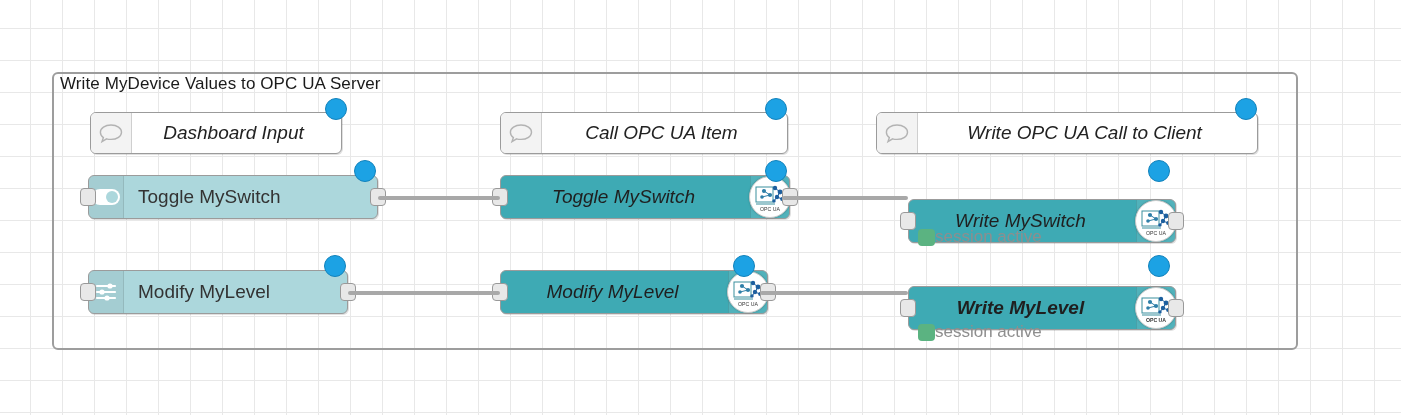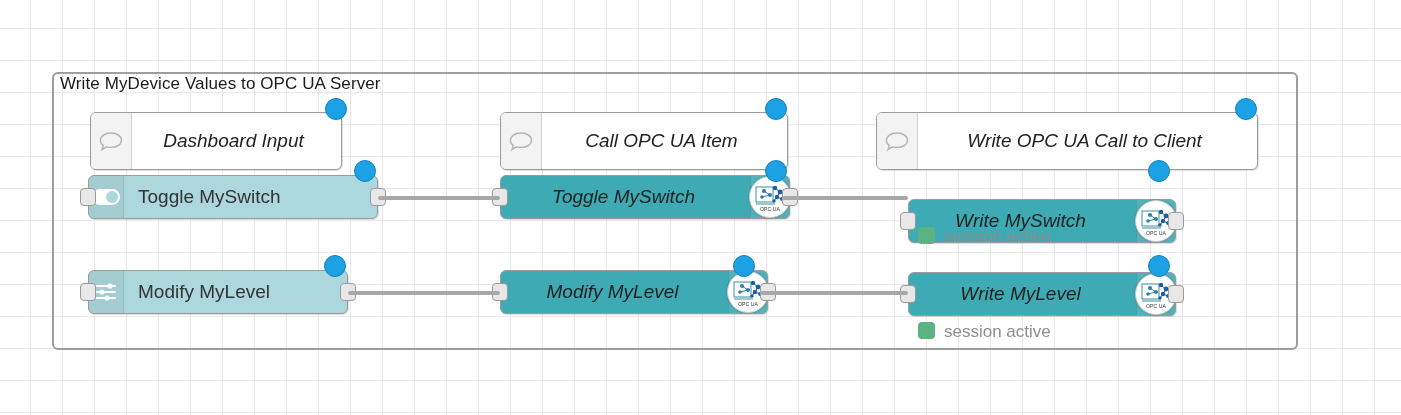--- a/index.html
+++ b/index.html
@@ -53,21 +53,21 @@
     border: 1px solid #9b9b9b;
     border-radius: 6px;
     display: flex;
     align-items: stretch;
     box-shadow: 1px 1px 0 rgba(0,0,0,0.12);
   }
 
   
   .node.comment {
     background: #ffffff;
-    height: 58px;
+    height: 42px;
   }
   .node.comment .icon-cell {
     width: 40px;
     background: #f3f3f3;
     border-right: 1px solid #cfcfcf;
     border-radius: 5px 0 0 5px;
     display: flex;
     align-items: center;
     justify-content: center;
   }
@@ -166,22 +166,21 @@
     height: 4px;
     background: #a8a8a8;
     border-radius: 2px;
     z-index: 1;
   }
 
   
   .status {
     position: absolute;
     display: flex;
-    align-items: flex-start;
-    gap: 9px;
+    align-items: center;
   }
   .status .dot {
     width: 17px;
     height: 17px;
     border-radius: 4px;
     background: #5BB381;
   }
   .status .txt {
     font-size: 17px;
     color: #8e8e8e;
@@ -371,21 +370,21 @@
           <line x1="13" y1="13" x2="19" y2="17" stroke="#2f7fa8" stroke-width="1"></line>
           <line x1="19" y1="17" x2="11" y2="19" stroke="#2f7fa8" stroke-width="1"></line>
           <text x="19" y="33" font-size="5.2" fill="#333333" text-anchor="middle" font-family="Liberation Sans, sans-serif">OPC UA</text>
         </svg>
       </div>
     </div>
     <div class="port out"></div>
   </div>
   <div class="sel-dot" style="left:733px; top:255px;"></div>
 
-  <div class="node dark" style="left:908px; top:272px; width:268px;">
+  <div class="node dark" style="left:908px; top:286px; width:268px;font-weight:bold;">
     <div class="port in"></div>
     <div class="label">Write MyLevel</div>
     <div class="icon-cell-right">
       <div class="opcua-badge">
         <svg viewBox="0 0 38 38">
           <rect x="5" y="9" width="17" height="15" fill="#ffffff" stroke="#3a8f9e" stroke-width="1"></rect>
           <line x1="5" y1="26" x2="24" y2="26" stroke="#3a8f9e" stroke-width="1.2"></line>
           <circle cx="13" cy="13" r="2.1" fill="#2f7fa8"></circle>
           <circle cx="19" cy="17" r="2.1" fill="#2f7fa8"></circle>
           <circle cx="11" cy="19" r="1.8" fill="#2f7fa8"></circle>

